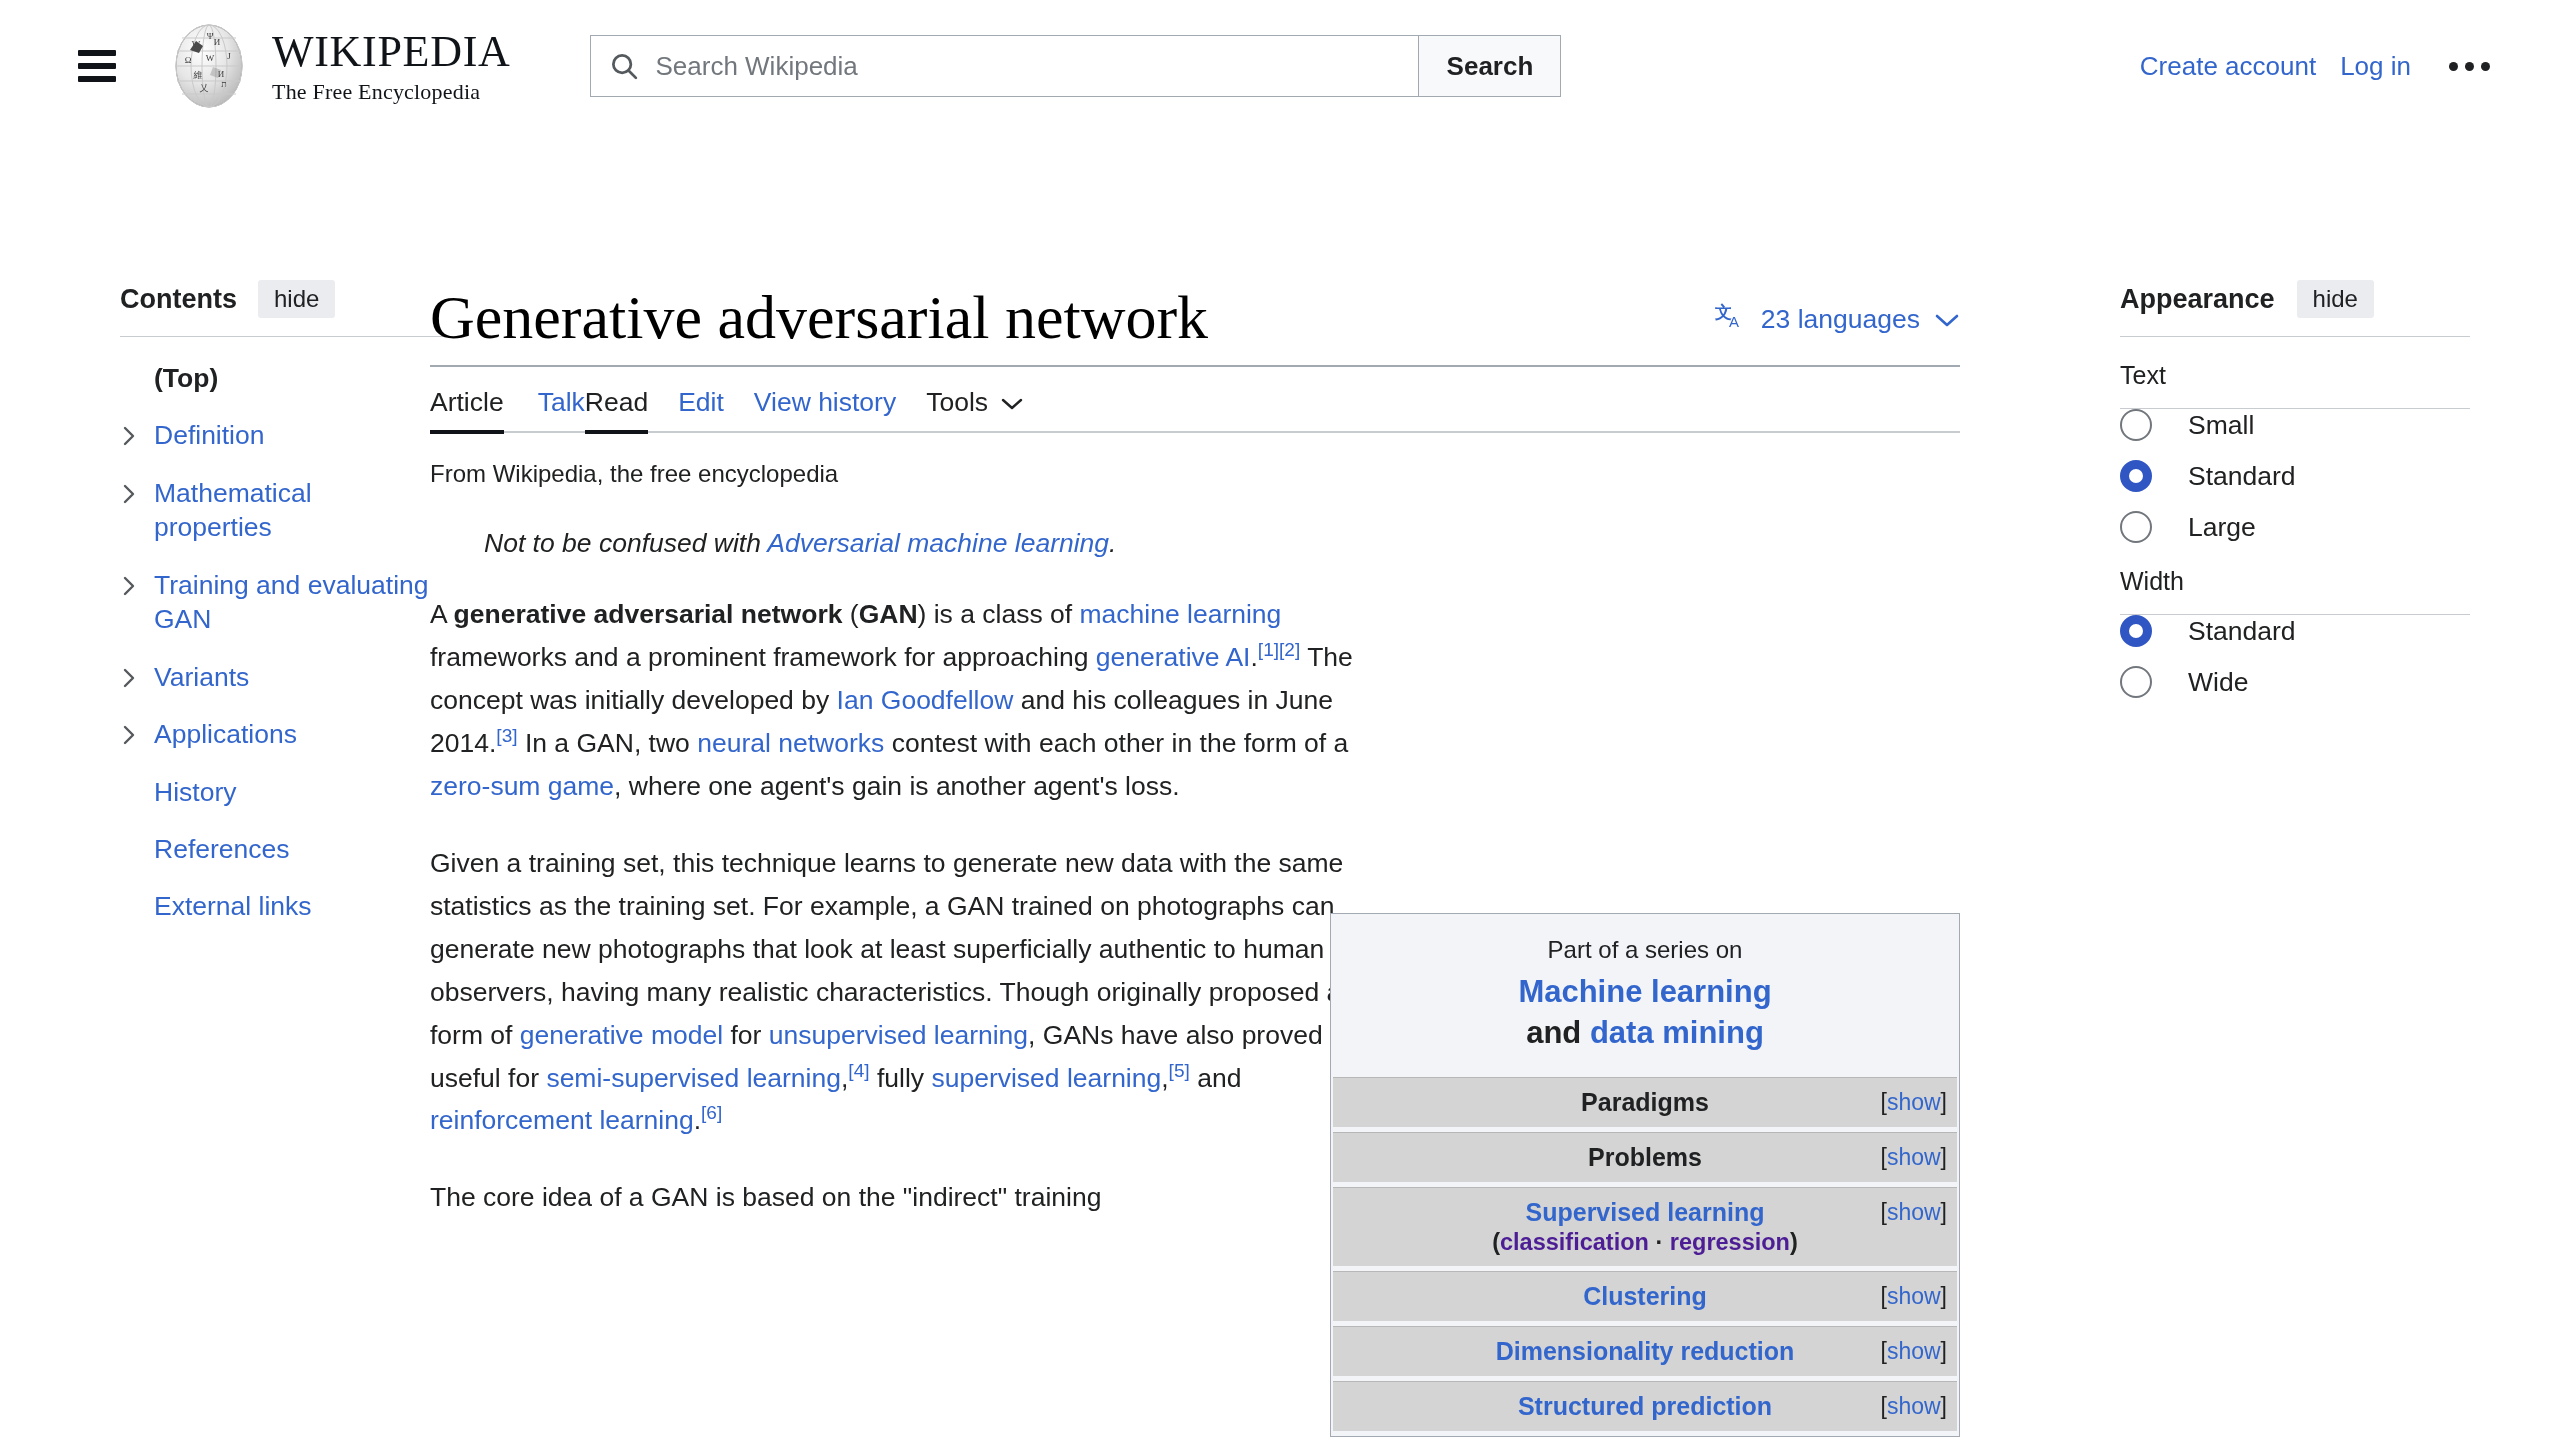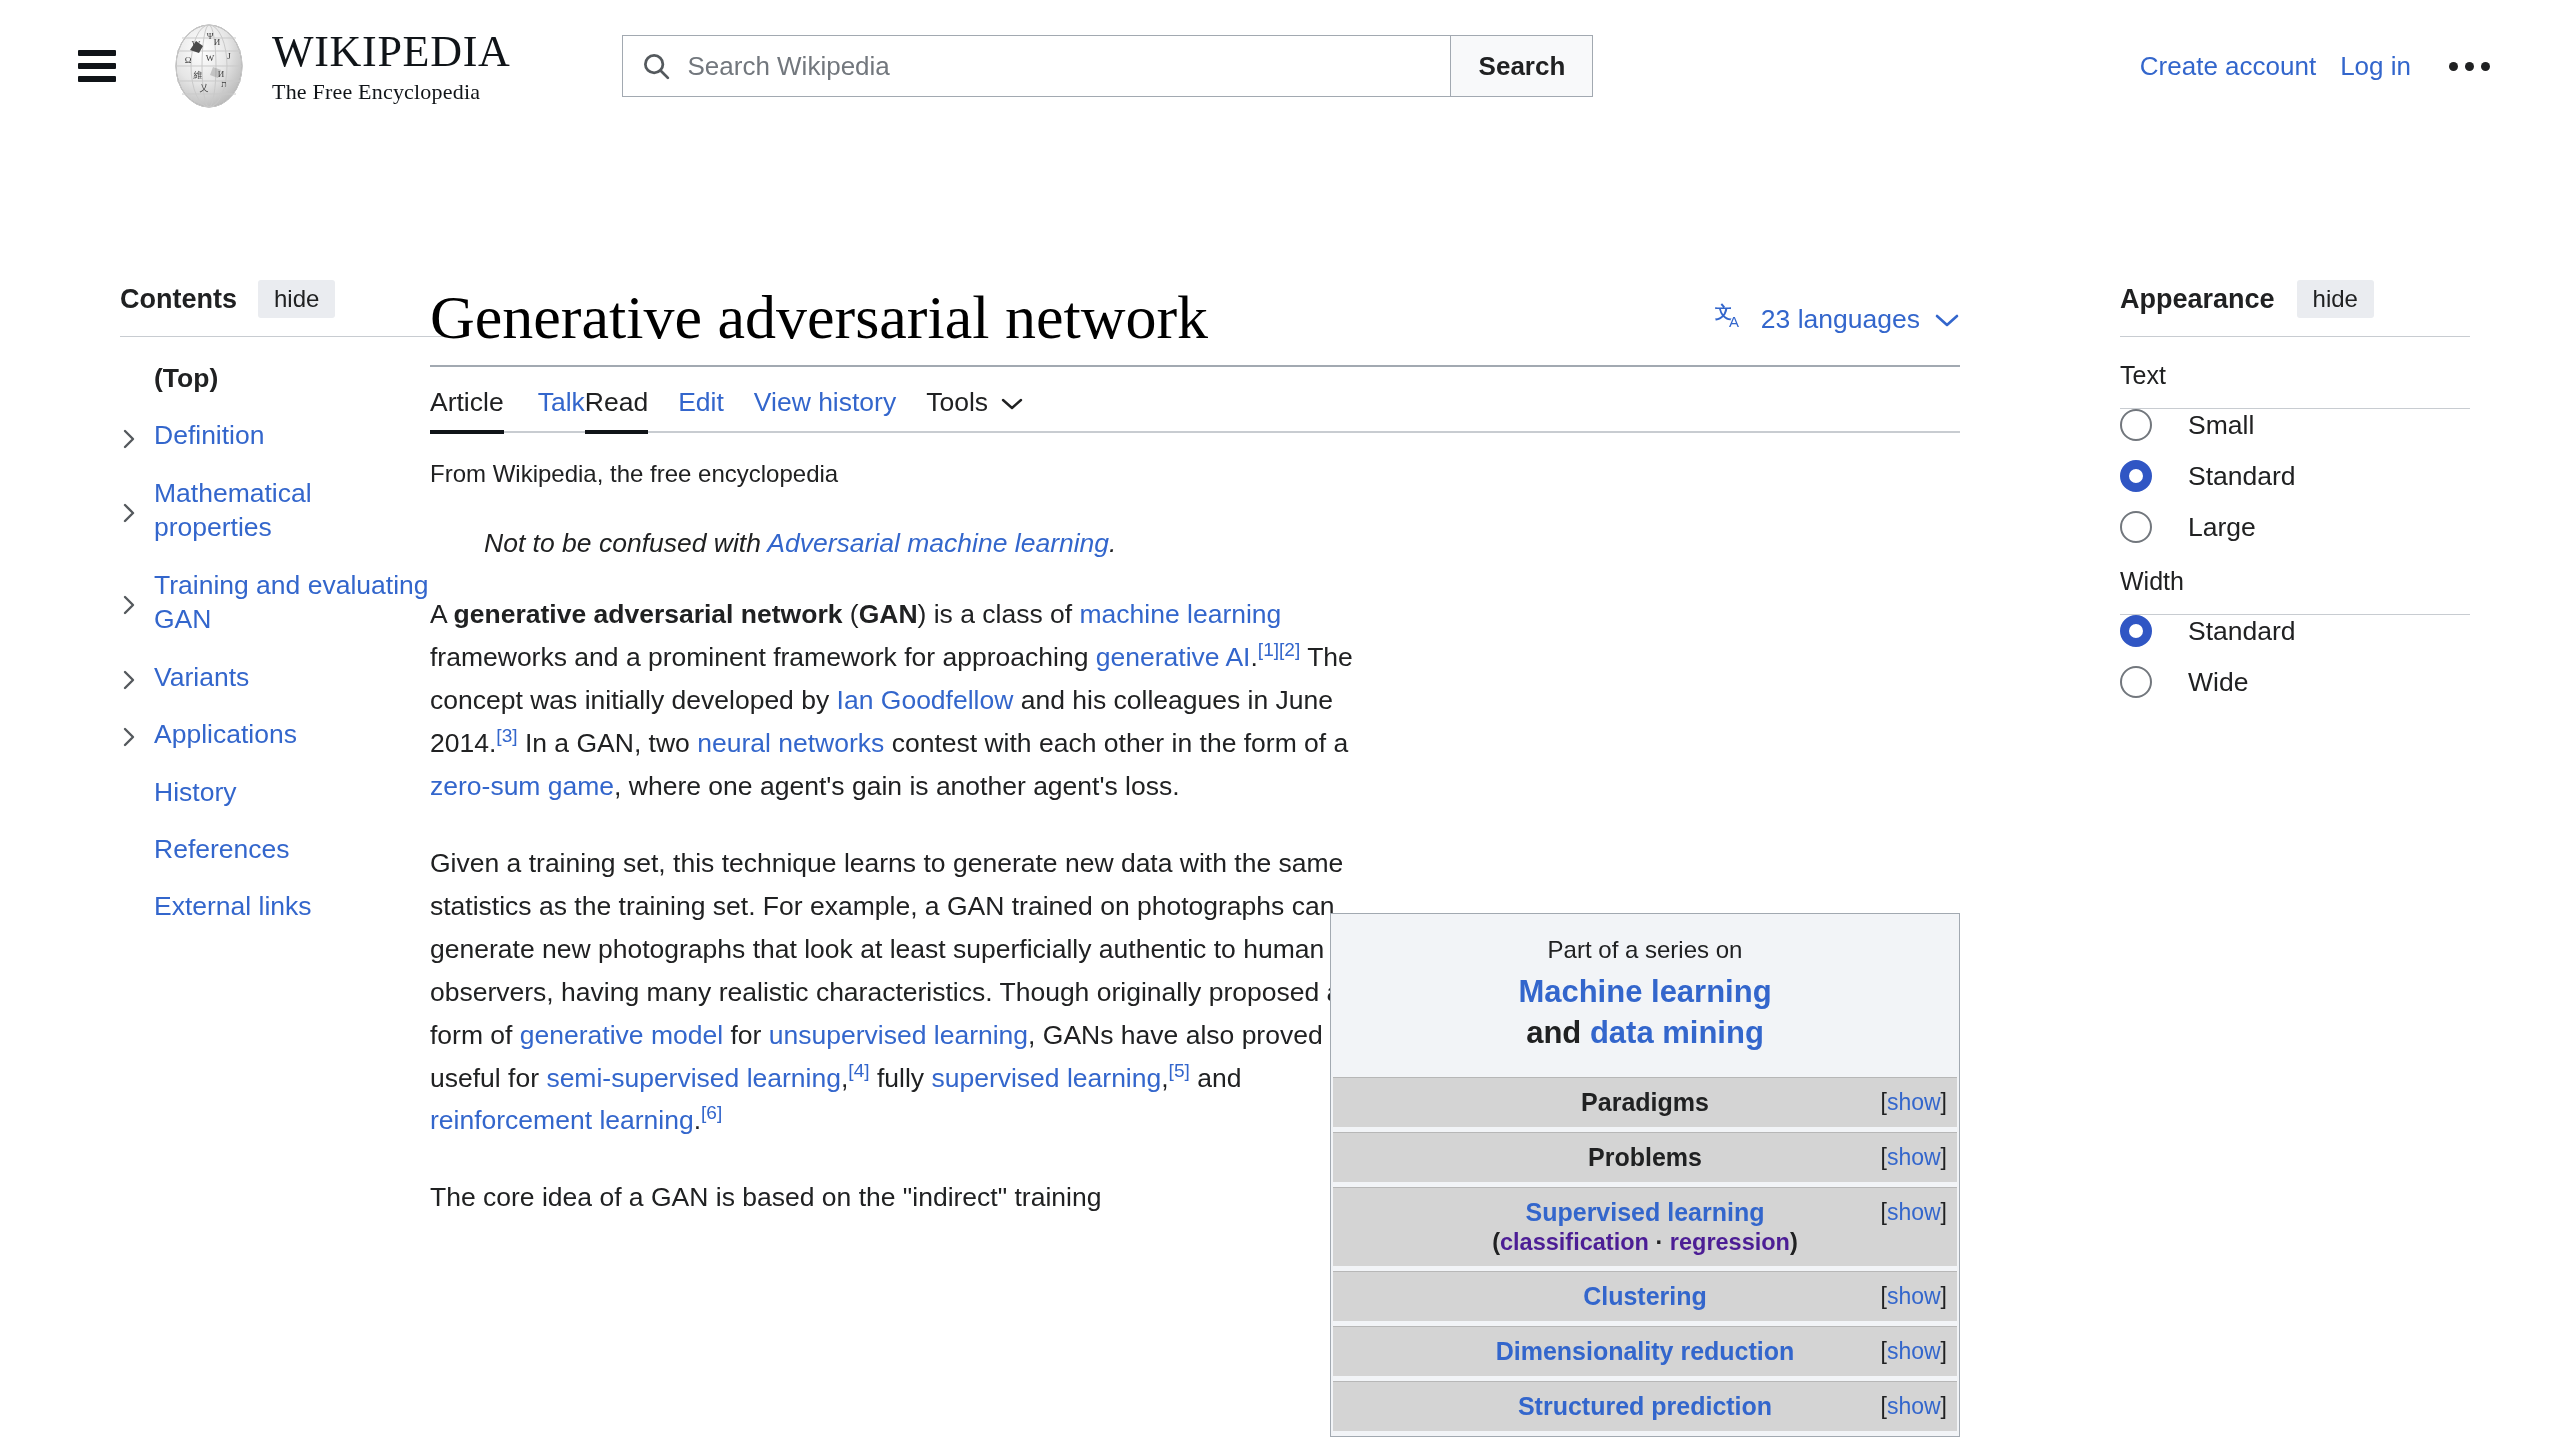--- a/index.html
+++ b/index.html
@@ -55,21 +55,21 @@
   #wordmark .wm-sub {
     font-family: "Liberation Serif", serif;
     font-size: 22px;
     color: #101418;
     margin-top: 7px;
     letter-spacing: 0.2px;
   }
 
   
   #search-wrap {
-    margin-left: 112px;
+    margin-left: 80px;
     display: flex;
     height: 62px;
   }
   #search-field {
     width: 828px;
     height: 62px;
     border: 1px solid #a2a9b1;
     border-right: none;
     display: flex; align-items: center;
     background: #fff;
@@ -134,21 +134,21 @@
     font-family: "Liberation Sans", sans-serif;
     font-size: 24px;
     color: #202122;
     padding: 5px 16px;
     cursor: pointer;
   }
   #toc-rule { height: 1px; background: #c8ccd1; margin: 18px 0 0 0; width: 338px; }
   #toc-list { margin-top: 24px; }
   .toc-item {
     display: flex;
-    align-items: center;
+    align-items: flex-start;
     margin-bottom: 23px;
     padding-left: 0;
   }
   .toc-chev {
     width: 34px; flex: none;
     padding-top: 6px;
     color: #54595d;
   }
   .toc-chev svg { display:block; }
   .toc-label { font-size: 26.5px; color: #3366cc; line-height: 1.3; max-width: 290px; }

